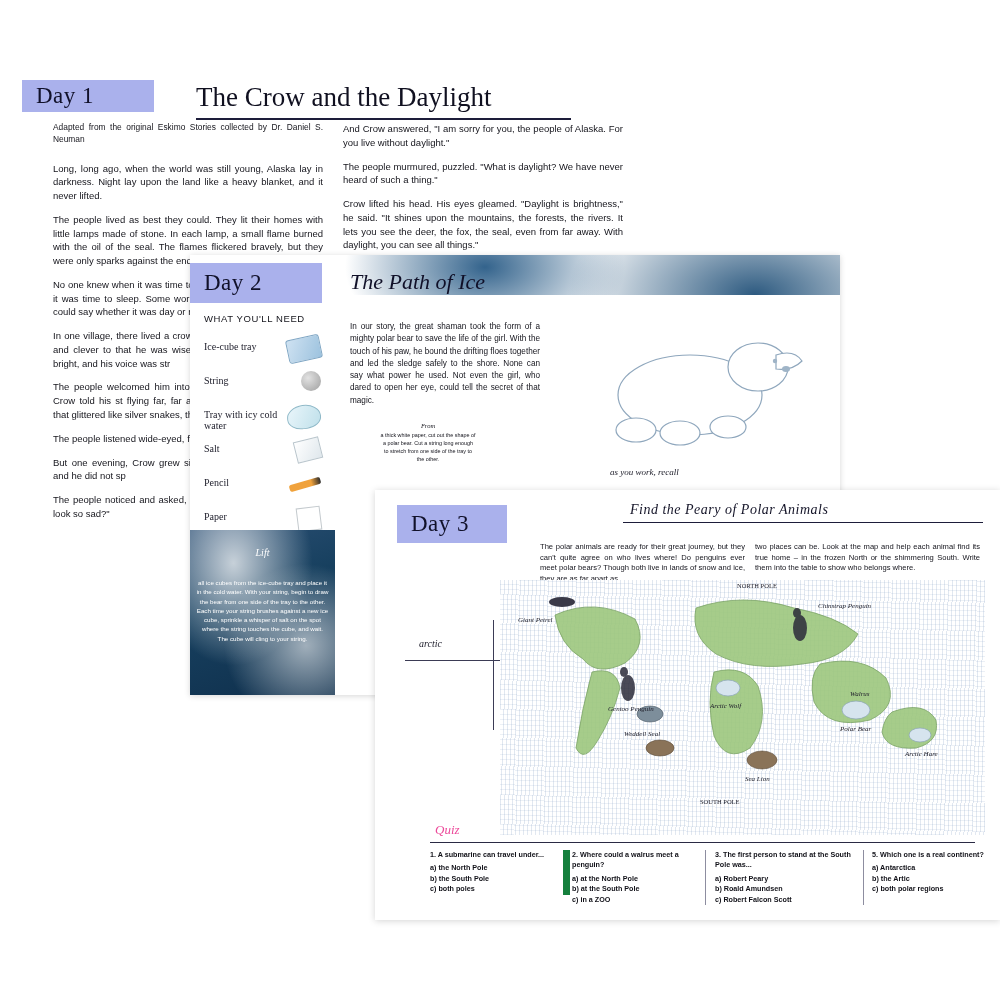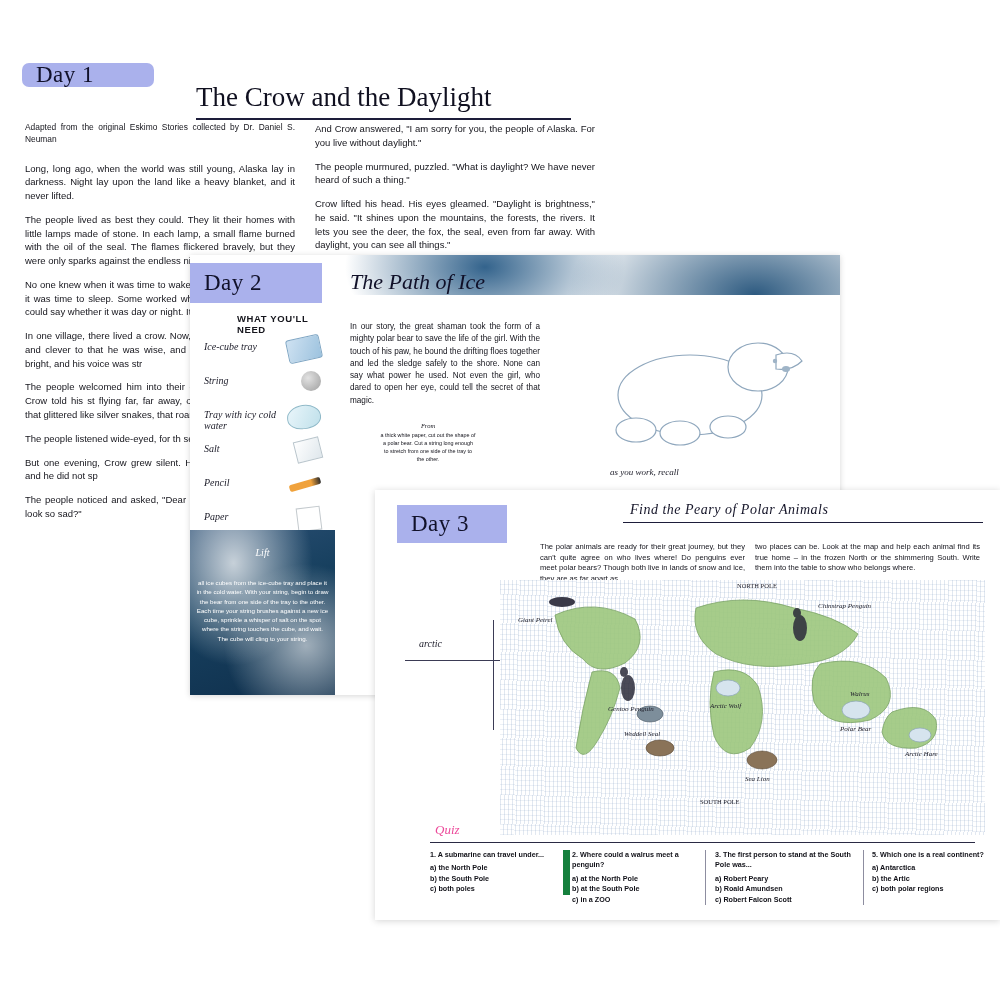--- a/index.html
+++ b/index.html
@@ -30,21 +30,21 @@
     align-items: center;
     padding-left: 14px;
     box-sizing: border-box;
   }
   .day-tab .day-label {
     font-family: "Liberation Serif", serif;
     font-size: 23px;
     color: #11112a;
     letter-spacing: 0.5px;
   }
-  #day1-tab { left: 22px; top: 23px; width: 132px; height: 24px; border-radius: 7px; }
+  #day1-tab { left: 22px; top: 40px; width: 132px; height: 32px; }
 
   .d1-title {
     position: absolute;
     left: 196px; top: 42px;
     font-family: "Liberation Serif", serif;
     font-size: 27px;
     color: #101020;
   }
   .d1-rule {
     position: absolute;
@@ -52,20 +52,21 @@
     width: 375px; height: 2px;
     background: #1d1d3a;
   }
 
   .col {
     position: absolute;
     font-size: 9.5px;
     line-height: 1.45;
     color: #15151c;
     text-align: justify;
+    margin-left: 28px;
   }
   .col p { margin: 0 0 10px 0; }
   .col .credit { font-size: 8.4px; line-height: 1.4; margin-bottom: 16px; }
 
   #d1-col1 { left: 25px; top: 82px; width: 270px; }
   #d1-col2 { left: 315px; top: 82px; width: 280px; }
 
   
   .page-day2 {
     position: absolute;
@@ -88,34 +89,32 @@
     background:
       radial-gradient(ellipse at 30% 20%, rgba(255,255,255,0.75) 0%, rgba(255,255,255,0) 55%),
       radial-gradient(ellipse at 80% 70%, rgba(255,255,255,0.6) 0%, rgba(255,255,255,0) 50%),
       linear-gradient(160deg, #2b4f74 0%, #17405f 40%, #0f2f4c 100%);
   }
   #day2-tab { left: 0px; top: 8px; width: 132px; height: 40px; }
   .need-title {
     position: absolute;
     left: 14px; top: 58px;
     font-size: 9.5px;
-    font-weight: bold;
+    font-weight: normal;
     letter-spacing: 0.6px;
     color: #15151c;
-    margin-left: 33px;
   }
   .need-item {
     position: absolute;
     left: 14px;
     width: 125px;
     height: 30px;
   }
   .need-item .nm {
     font-family: "Liberation Serif", serif;
-    font-style: italic;
     font-size: 10px;
     color: #1b1b28;
     position: absolute;
     left: 0; top: 4px;
   }
   .need-item .ic {
     position: absolute;
     right: 8px; top: 0;
     width: 32px; height: 22px;
   }

